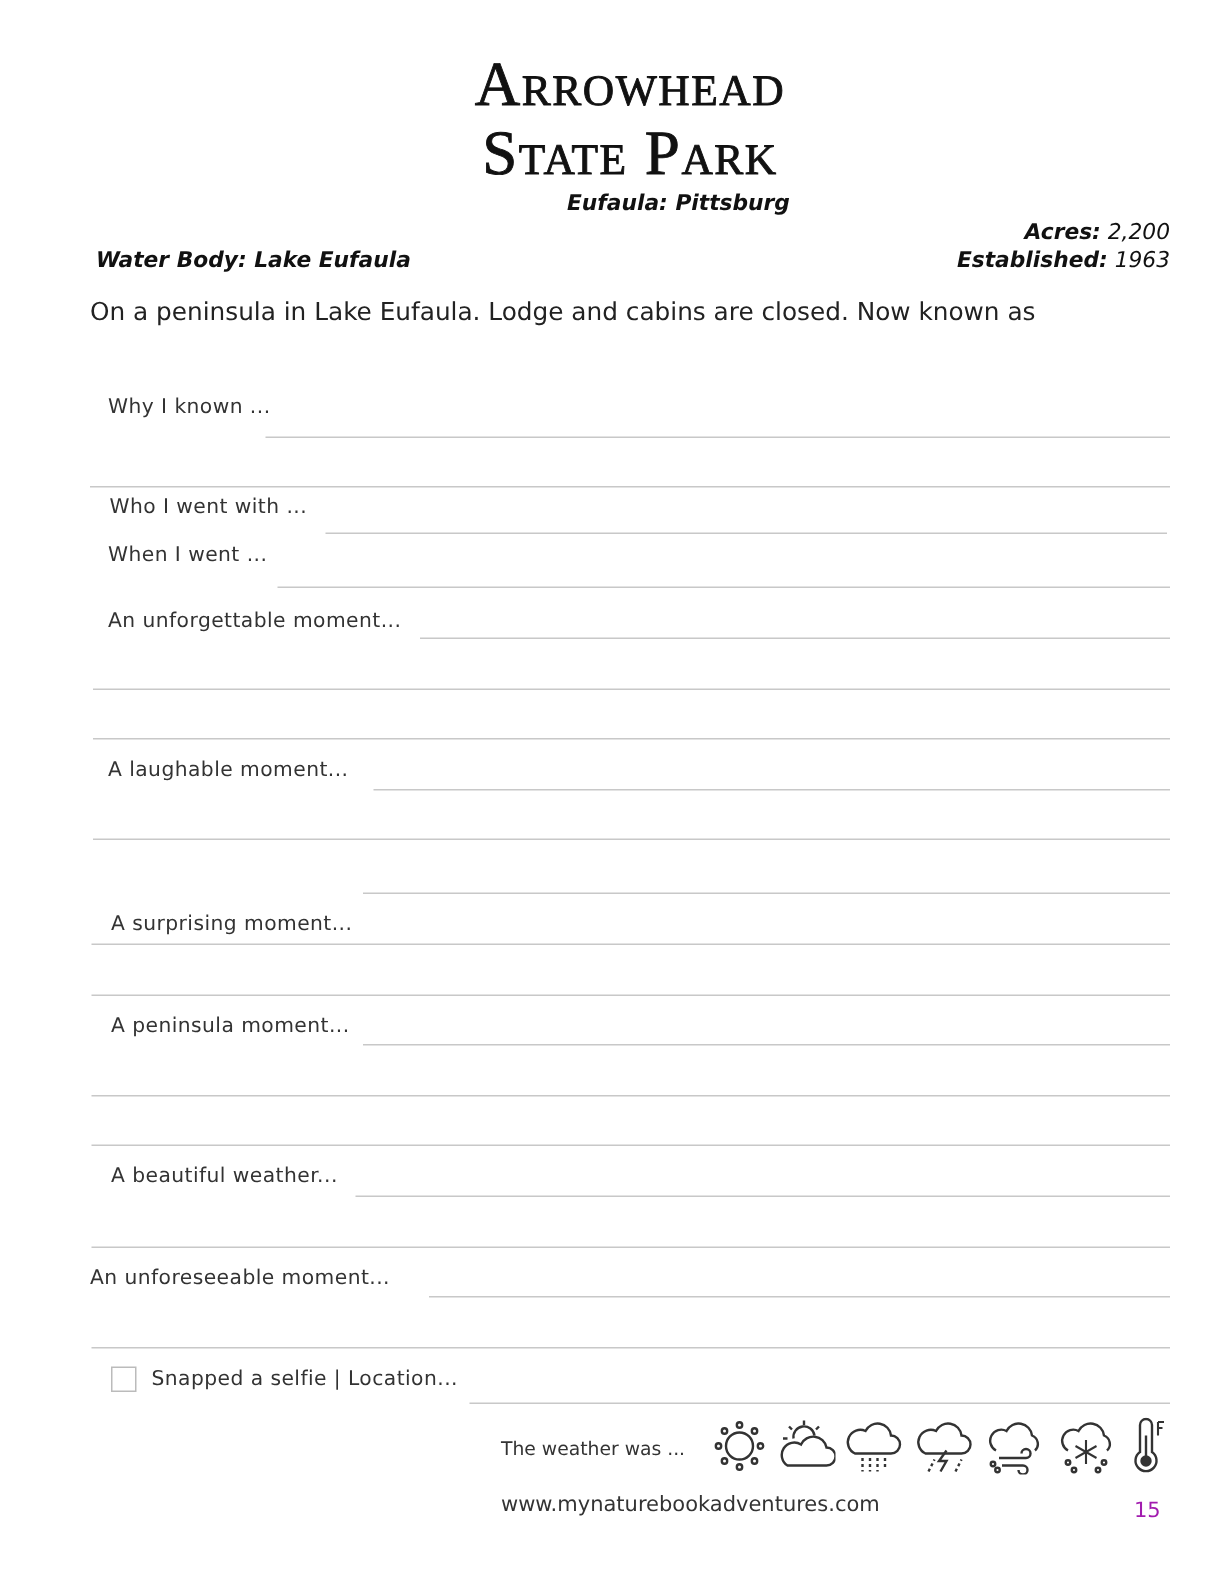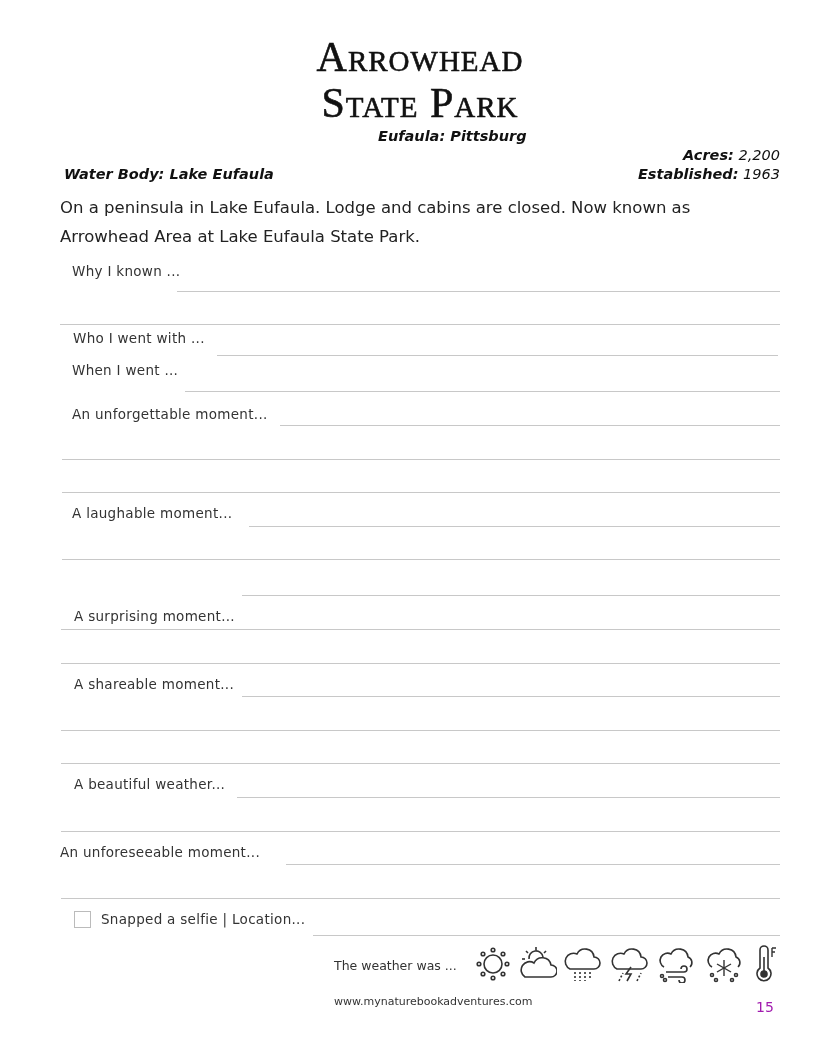--- a/index.html
+++ b/index.html
@@ -13,21 +13,21 @@
     .meta-right { right: 36px; text-align: right; font-size: 14.5px; font-style: italic; }
     .meta-right b { font-weight: 700; }
     .waterbody { left: 64px; top: 166px; font-size: 14.5px; font-style: italic; font-weight: 700; }
     .desc { left: 60px; top: 193px; width: 700px; font-size: 16.5px; line-height: 29px; color: #222; }
     .label { font-size: 13.5px; color: #333; letter-spacing: 0.3px; }
     .line { height: 0; border-top: 1.5px solid #c8c8c8; }
     .checkbox { left: 74px; top: 911px; width: 15px; height: 15px; border: 1px solid #bbb; background: #fff; }
     .weather-label { left: 334px; top: 958px; font-size: 12.5px; color: #333; }
     .wicon { top: 945px; width: 40px; height: 38px; }
     .wicon svg { width: 100%; height: 100%; }
-    .footer-url { left: 334px; top: 995px; font-size: 11px; color: #333; }
+    .footer-url { left: 334px; top: 995px; font-size: 14px; color: #333; }
     .pagenum { left: 756px; top: 999px; font-size: 14px; color: #a21caf; }
   </style>
 </head>
 <body>
 
 <div class="abs title" style="top:34px;">
   <span>Arrowhead</span>
 </div>
 <div class="abs title" style="top:80px;">
   <span>State Park</span>
@@ -47,21 +47,20 @@
   <span>1963</span>
 </div>
 
 <div class="abs waterbody">
   <span>Water Body:</span>
   <span>Lake Eufaula</span>
 </div>
 
 <div class="abs desc">
   <div>On a peninsula in Lake Eufaula. Lodge and cabins are closed. Now known as</div>
-  <div>Arrowhead Area at Lake Eufaula State Park.</div>
 </div>
 
 <div class="abs label" style="left:72px; top:263px;">Why I known ...</div>
 <div class="abs line" style="left:177px; width:603px; top:291px;"></div>
 <div class="abs line" style="left:60px; width:720px; top:324px;"></div>
 
 <div class="abs label" style="left:73px; top:330px;">Who I went with ...</div>
 <div class="abs line" style="left:217px; width:561px; top:355px;"></div>
 
 <div class="abs label" style="left:72px; top:362px;">When I went ...</div>
@@ -74,21 +73,21 @@
 
 <div class="abs label" style="left:72px; top:505px;">A laughable moment...</div>
 <div class="abs line" style="left:249px; width:531px; top:526px;"></div>
 <div class="abs line" style="left:62px; width:718px; top:559px;"></div>
 
 <div class="abs label" style="left:74px; top:574px;margin-top:34px;">A surprising moment...</div>
 <div class="abs line" style="left:242px; width:538px; top:595px;"></div>
 <div class="abs line" style="left:61px; width:719px; top:629px;"></div>
 <div class="abs line" style="left:61px; width:719px; top:663px;"></div>
 
-<div class="abs label" style="left:74px; top:676px;">A shareable moment...</div>
+<div class="abs label" style="left:74px; top:676px;">A peninsula moment...</div>
 <div class="abs line" style="left:242px; width:538px; top:696px;"></div>
 <div class="abs line" style="left:61px; width:719px; top:730px;"></div>
 <div class="abs line" style="left:61px; width:719px; top:763px;"></div>
 
 <div class="abs label" style="left:74px; top:776px;">A beautiful weather...</div>
 <div class="abs line" style="left:237px; width:543px; top:797px;"></div>
 <div class="abs line" style="left:61px; width:719px; top:831px;"></div>
 
 <div class="abs label" style="left:60px; top:844px;">An unforeseeable moment...</div>
 <div class="abs line" style="left:286px; width:494px; top:864px;"></div>

